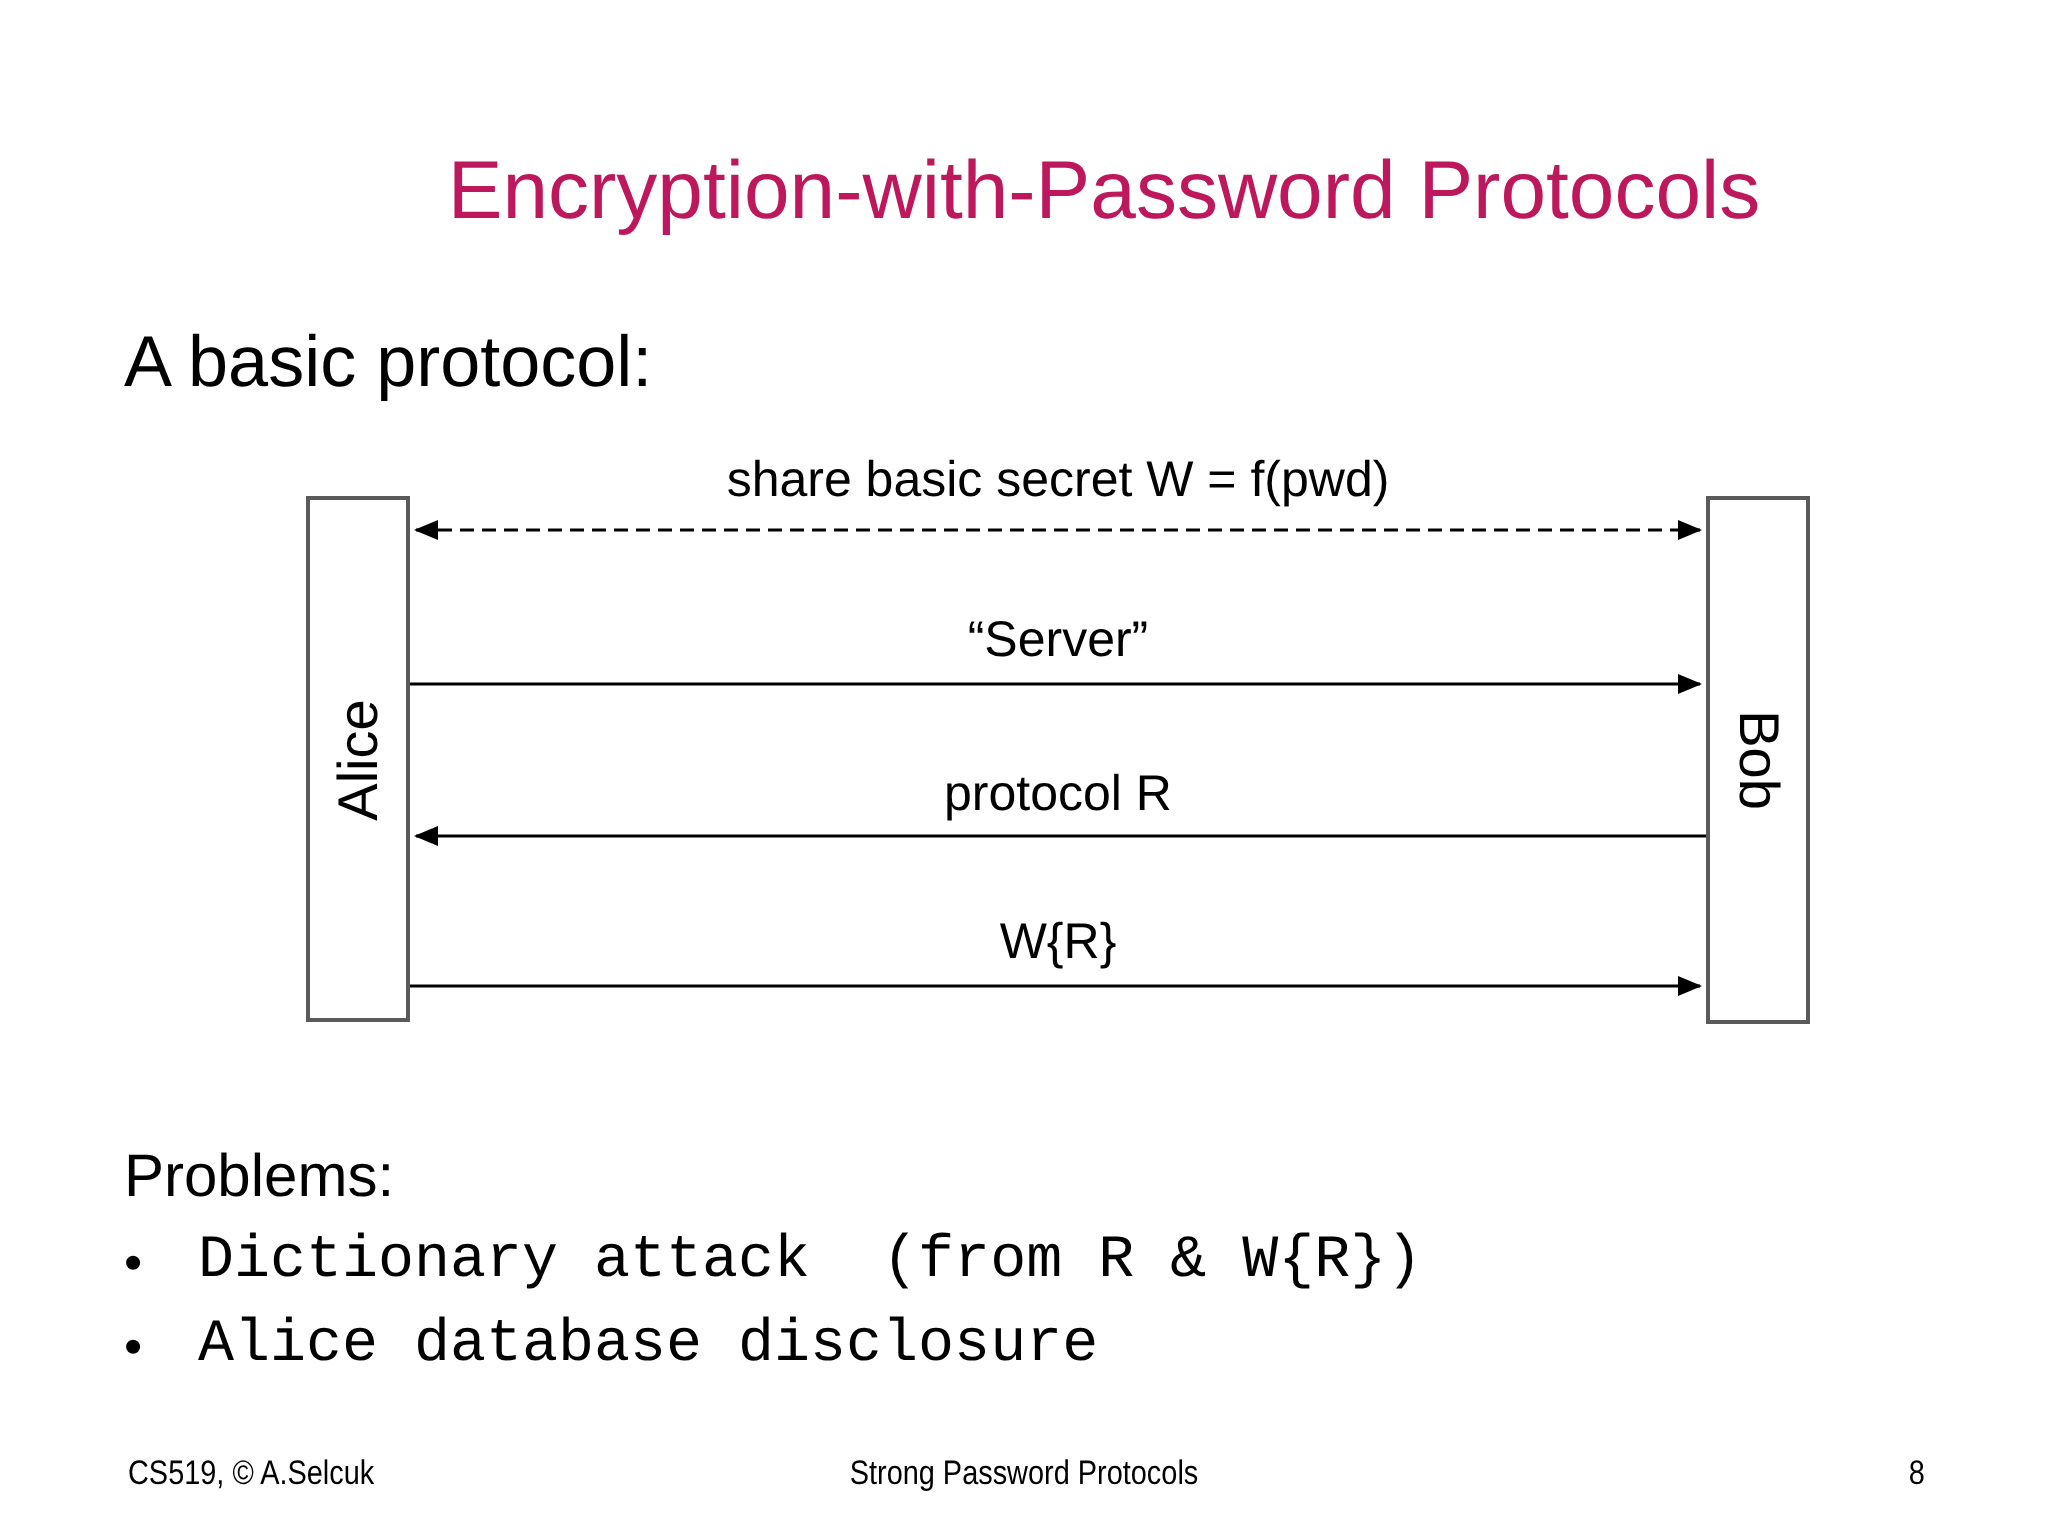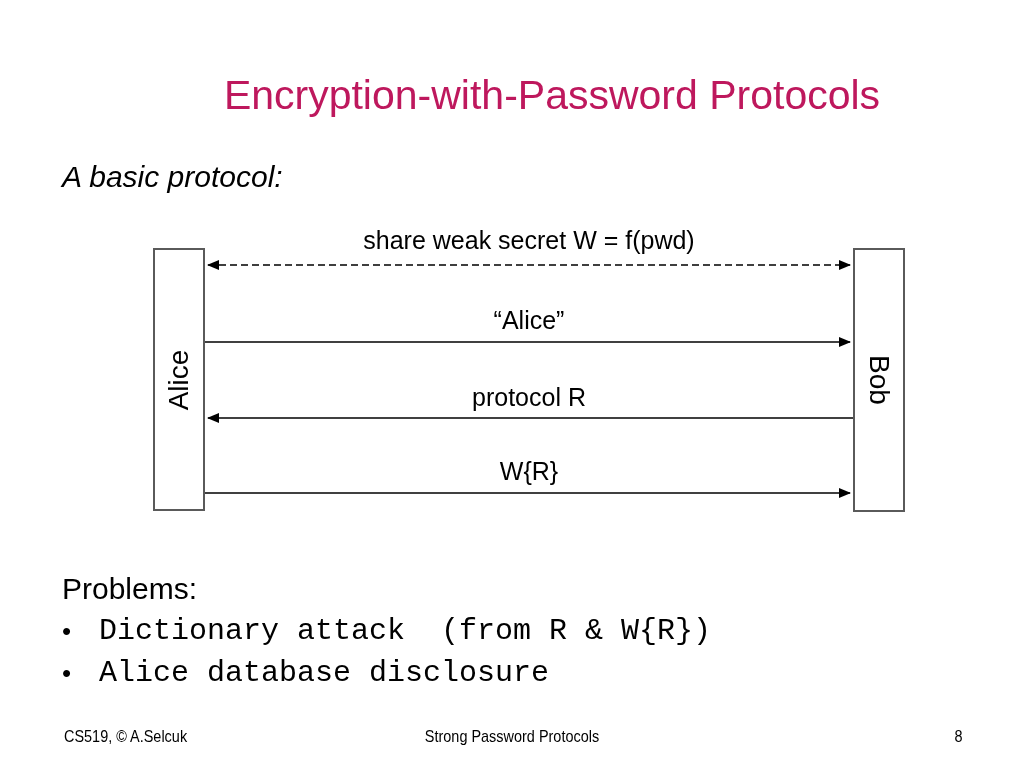--- a/index.html
+++ b/index.html
@@ -24,22 +24,21 @@
     text-align: center;
     font-size: 41px;
     font-weight: normal;
     margin: 0;
     letter-spacing: 0px;
   }
   .intro-text {
     position: absolute;
     left: 62px;
     top: 160px;
-    font-size: 30px;
-    font-style: italic;
+    font-size: 36px;
   }
   .actor-box {
     position: absolute;
     box-sizing: border-box;
     border: 2px solid #5a5a5a;
     background: #ffffff;
     display: flex;
     align-items: center;
     justify-content: center;
   }
@@ -121,22 +120,22 @@
         <marker id="arrL" markerWidth="12" markerHeight="10" refX="1" refY="5" orient="auto" markerUnits="userSpaceOnUse">
           <path d="M12,0 L0,5 L12,10 Z" fill="#000"></path>
         </marker>
       </defs>
       <line x1="3" y1="25" x2="645" y2="25" stroke="#000" stroke-width="1.5" stroke-dasharray="7 4" marker-start="url(#arrL)" marker-end="url(#arrR)"></line>
       <line x1="0" y1="102" x2="645" y2="102" stroke="#000" stroke-width="1.5" marker-end="url(#arrR)"></line>
       <line x1="3" y1="178" x2="648" y2="178" stroke="#000" stroke-width="1.5" marker-start="url(#arrL)"></line>
       <line x1="0" y1="253" x2="645" y2="253" stroke="#000" stroke-width="1.5" marker-end="url(#arrR)"></line>
     </svg>
 
-    <div class="msg-label shared">share weak secret W = f(pwd)</div>
-    <div class="msg-label alice-msg">“Alice”</div>
+    <div class="msg-label shared">share basic secret W = f(pwd)</div>
+    <div class="msg-label alice-msg">“Server”</div>
     <div class="msg-label challenge">protocol R</div>
     <div class="msg-label wr-msg">W{R}</div>
 
   </div>
 
   <div class="problems">
     <div>Problems:</div>
     <div class="bullet-row">
       <span class="bullet-char">•</span>
       <span class="bullet-text">Dictionary attack  (from R &amp; W{R})</span>

